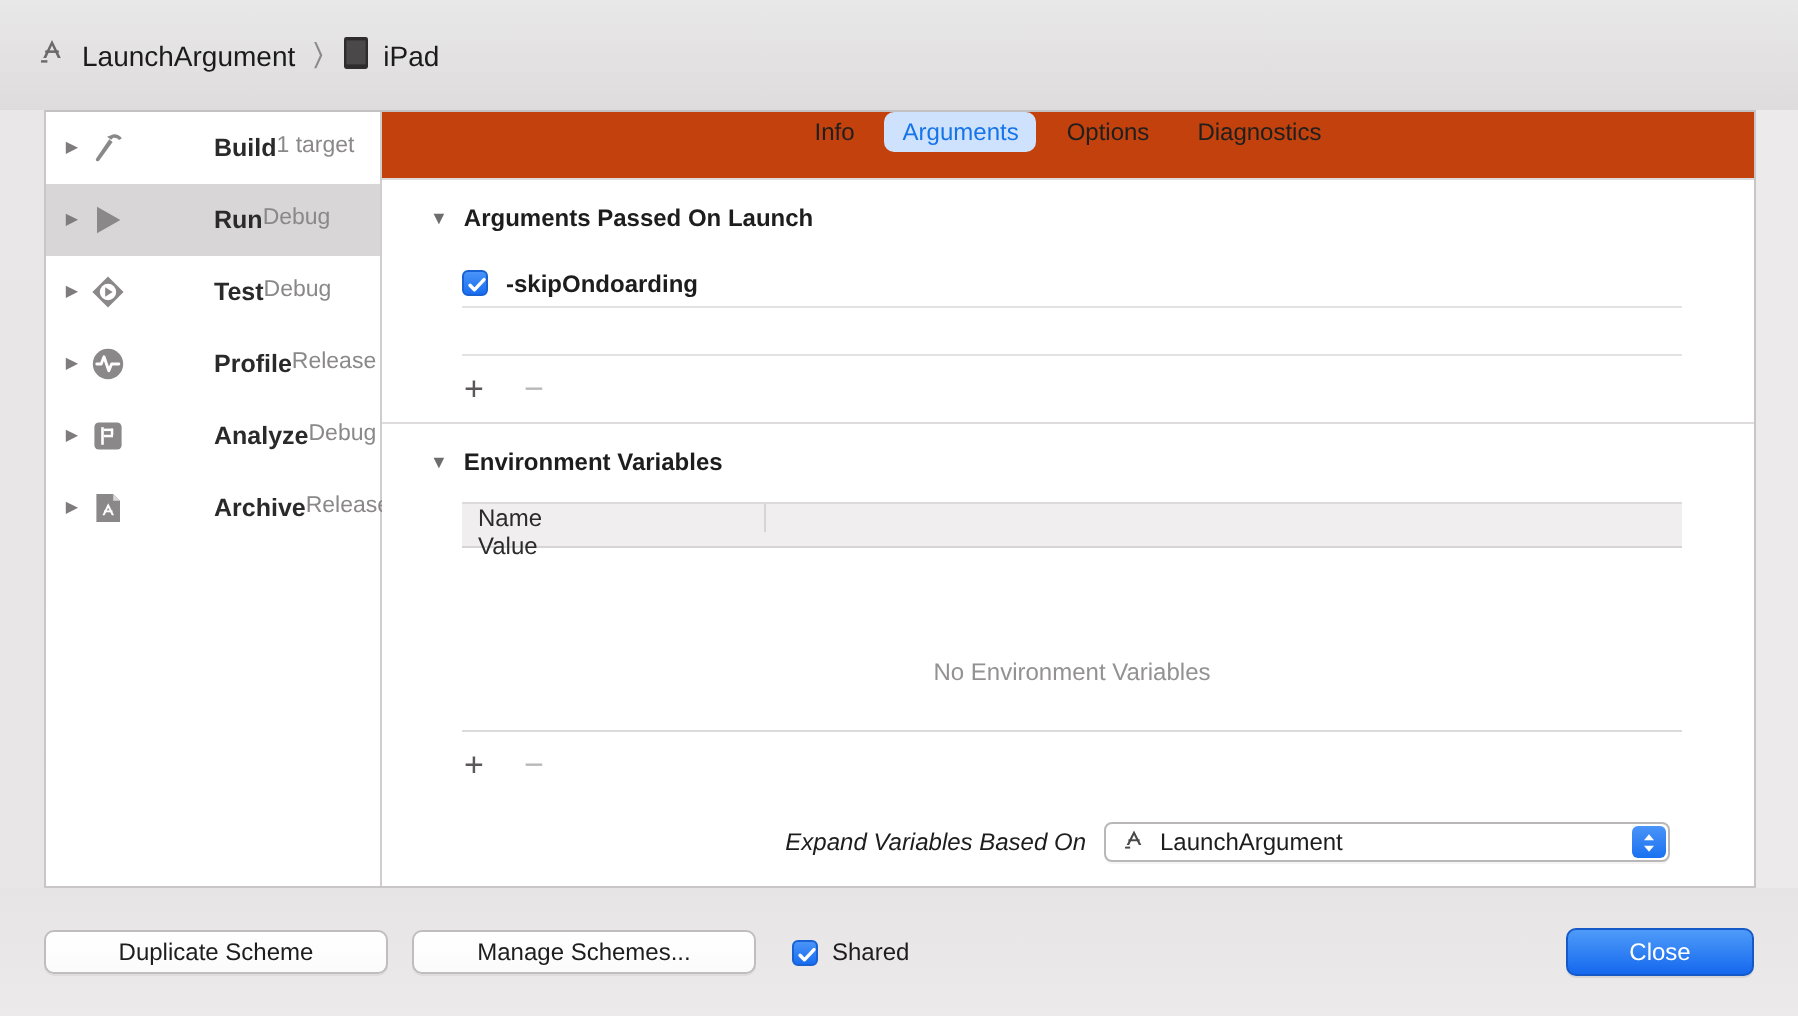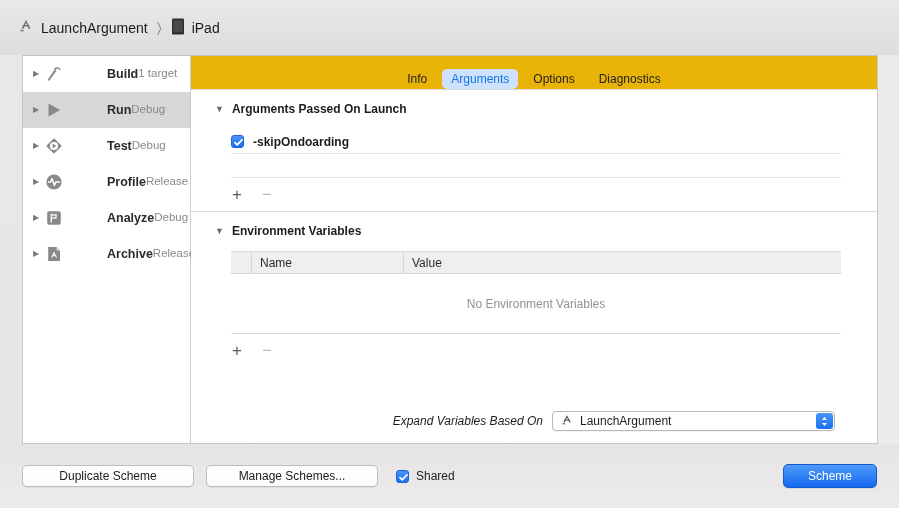--- a/index.html
+++ b/index.html
@@ -129,25 +129,25 @@
   .pane {
     flex: 1;
     height: 100%;
     background: #ffffff;
     position: relative;
     box-sizing: border-box;
   }
   .tabbar {
     height: 33px;
     display: flex;
-    align-items: flex-end;
+    align-items: flex-start;
     justify-content: center;
     gap: 6px;
     border-bottom: 1px solid #dcdada;
-    background: #eab308;
+    background: #c2410c;
   }
   .tab {
     font-size: 12px;
     color: #1f1f1f;
     padding: 4px 9px;
     border-radius: 5px;
     line-height: 1;
   }
   .tab.active {
     background: #cfe2fd;
@@ -245,20 +245,21 @@
     border: 1px solid #dcdada;
     border-left: none;
     border-right: none;
     box-sizing: border-box;
   }
   .env-head {
     display: flex;
     height: 21px;
     background: #f0eeee;
     border-bottom: 1px solid #d6d4d4;
+    flex-direction: column;
   }
   .env-col-check {
     width: 20px;
     min-width: 20px;
     border-right: 1px solid #d6d4d4;
   }
   .env-col-name {
     width: 152px;
     min-width: 152px;
     border-right: 1px solid #d6d4d4;
@@ -276,20 +277,21 @@
   }
   .env-head-text { font-size: 12px; color: #2b2b2b; }
   .env-empty {
     height: 59px;
     display: flex;
     align-items: center;
     justify-content: center;
     font-size: 12px;
     color: #939191;
     background: #ffffff;
+    margin-top: 32px;
   }
 
   
   .expand-row {
     position: absolute;
     left: 0;
     bottom: 14px;
     width: 100%;
     display: flex;
     align-items: center;
@@ -593,16 +595,16 @@
     <div class="btn btn-duplicate">Duplicate Scheme</div>
     <div class="btn btn-manage">Manage Schemes...</div>
     <div class="shared-wrap">
       <span class="checkbox">
         <svg width="11" height="11" viewBox="0 0 11 11">
           <path d="M2 5.6 L4.2 7.9 L9.0 2.8" fill="none" stroke="#ffffff" stroke-width="1.7" stroke-linecap="round" stroke-linejoin="round"></path>
         </svg>
       </span>
       <span class="shared-label">Shared</span>
     </div>
-    <div class="btn-close">Scheme</div>
+    <div class="btn-close">Close</div>
   </div>
 
 </div>
 
 </body></html>

